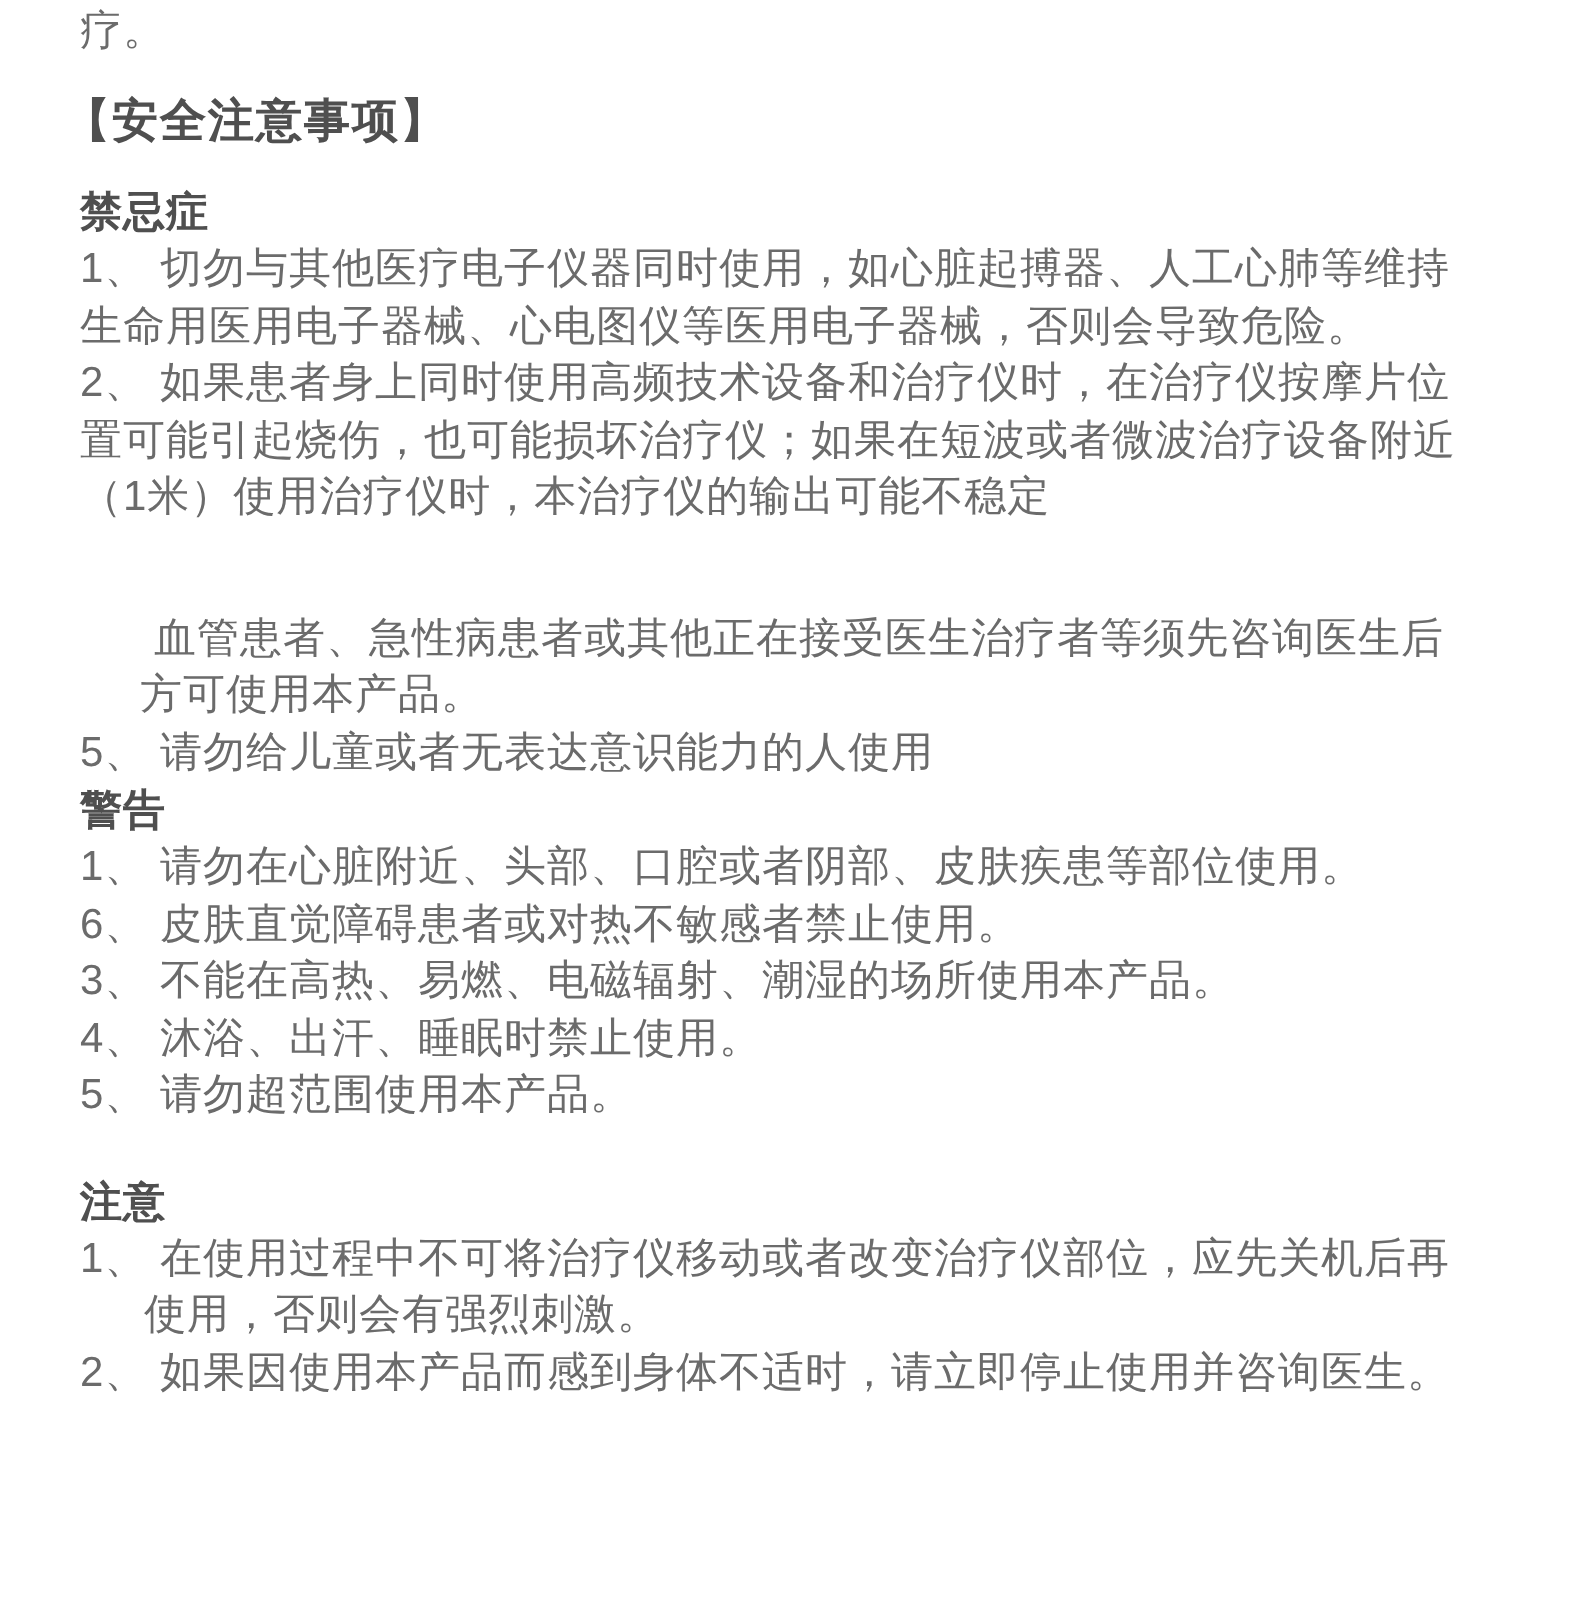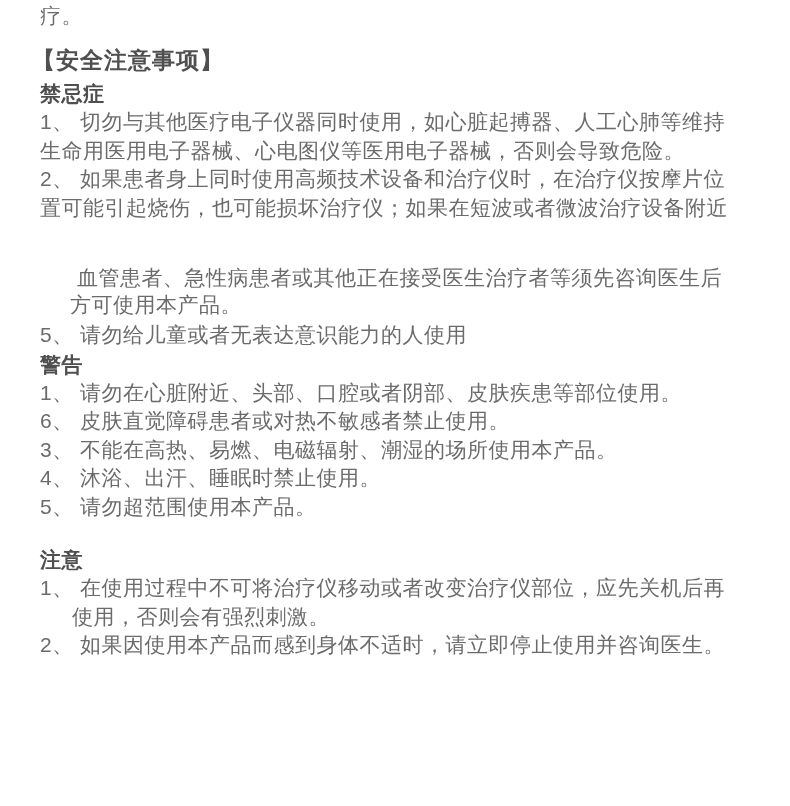--- a/index.html
+++ b/index.html
@@ -33,47 +33,48 @@
     margin: 15px 0 0 -8px;
     letter-spacing: 1px;
     font-family: Liberation Serif, serif;
   }
   .sec-title {
     font-size: 21px;
     font-weight: bold;
     color: #4f4f4f;
     line-height: 29px;
   }
-  .sec-title.first { margin-top: 3px; }
+  .sec-title.first { margin-top: 16px; }
   .sec-title.warn  { }
   .sec-title.note  { margin-top: 24px; }
   .line {
     line-height: 28.5px;
     white-space: nowrap;
   }
   
   .ind-37 { padding-left: 37px; margin-top: 42px; }
-  .ind-30 { padding-left: 30px; font-family: Liberation Mono, monospace; }
+  .ind-30 { padding-left: 30px; }
   .ind-32 { padding-left: 32px; }
 </style>
 </head>
 <body>
 
 <div class="doc">
 
   <div class="fragment">疗。</div>
 
   <div class="main-title">【安全注意事项】</div>
 
   <div class="sec-title first">禁忌症</div>
   <div>
     <div class="line">1、 切勿与其他医疗电子仪器同时使用，如心脏起搏器、人工心肺等维持</div>
     <div class="line">生命用医用电子器械、心电图仪等医用电子器械，否则会导致危险。</div>
     <div class="line">2、 如果患者身上同时使用高频技术设备和治疗仪时，在治疗仪按摩片位</div>
     <div class="line">置可能引起烧伤，也可能损坏治疗仪；如果在短波或者微波治疗设备附近</div>
+    <div class="line">（1米）使用治疗仪时，本治疗仪的输出可能不稳定</div>
     <div class="line ind-37">血管患者、急性病患者或其他正在接受医生治疗者等须先咨询医生后</div>
     <div class="line ind-30">方可使用本产品。</div>
     <div class="line">5、 请勿给儿童或者无表达意识能力的人使用</div>
   </div>
 
   <div class="sec-title warn">警告</div>
   <div>
     <div class="line">1、 请勿在心脏附近、头部、口腔或者阴部、皮肤疾患等部位使用。</div>
     <div class="line">6、 皮肤直觉障碍患者或对热不敏感者禁止使用。</div>
     <div class="line">3、 不能在高热、易燃、电磁辐射、潮湿的场所使用本产品。</div>

